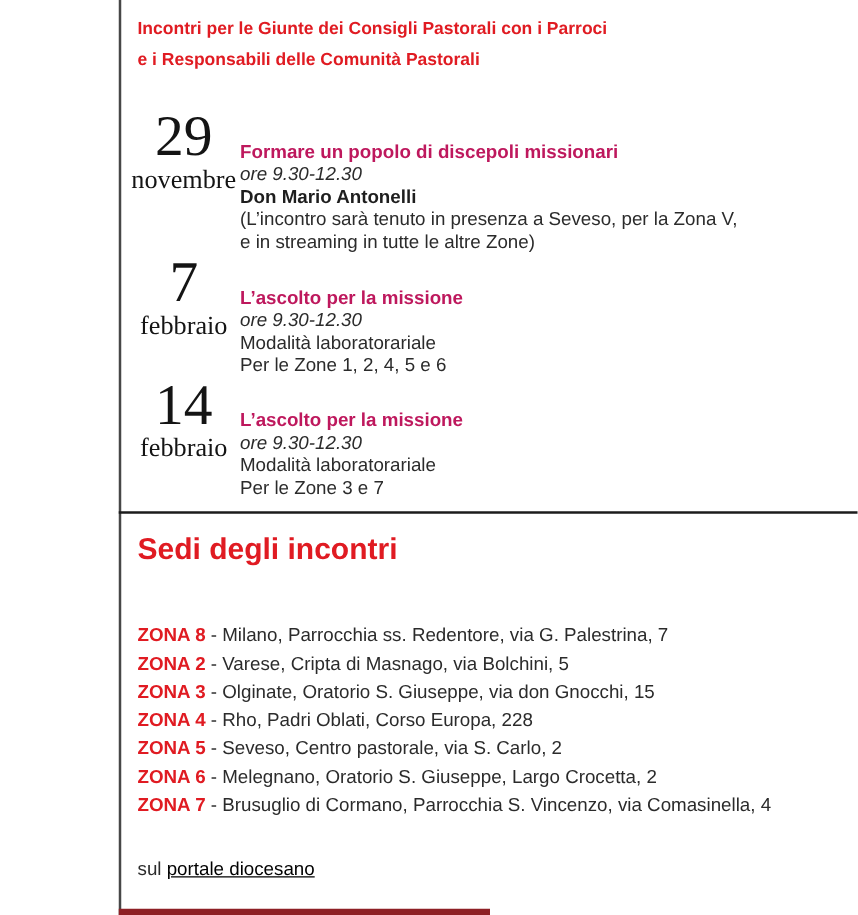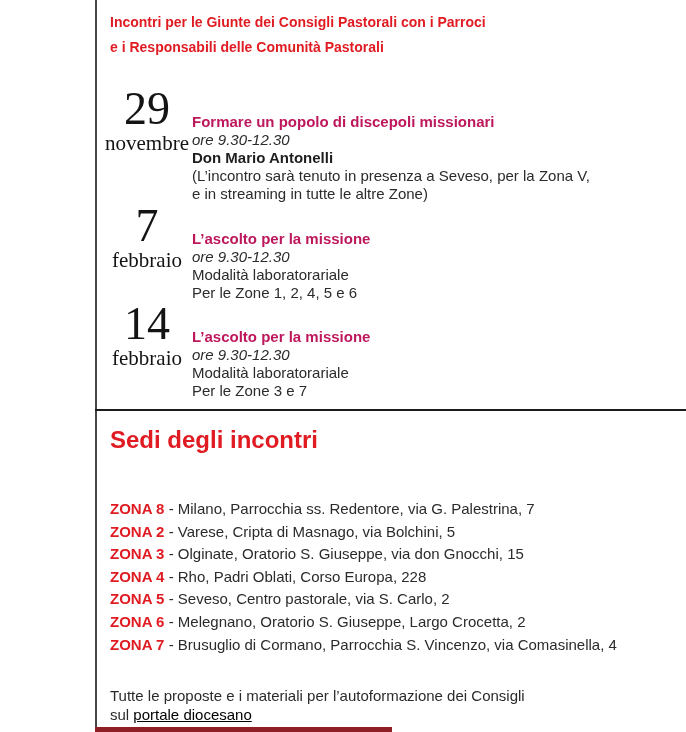--- a/index.html
+++ b/index.html
@@ -144,17 +144,16 @@
     <span class="zone">ZONA 6</span>
     <span>- Melegnano, Oratorio S. Giuseppe, Largo Crocetta, 2</span>
   </div>
   <div class="venue-row">
     <span class="zone">ZONA 7</span>
     <span>- Brusuglio di Cormano, Parrocchia S. Vincenzo, via Comasinella, 4</span>
   </div>
 </div>
 
 <div class="footer">
-  <div>Tutte le proposte e i materiali per l’autoformazione dei Consigli</div>
   <div><span>sul </span><span class="portal-link">portale diocesano</span></div>
 </div>
 
 <div class="bottom-bar"></div>
 
 </body></html>

